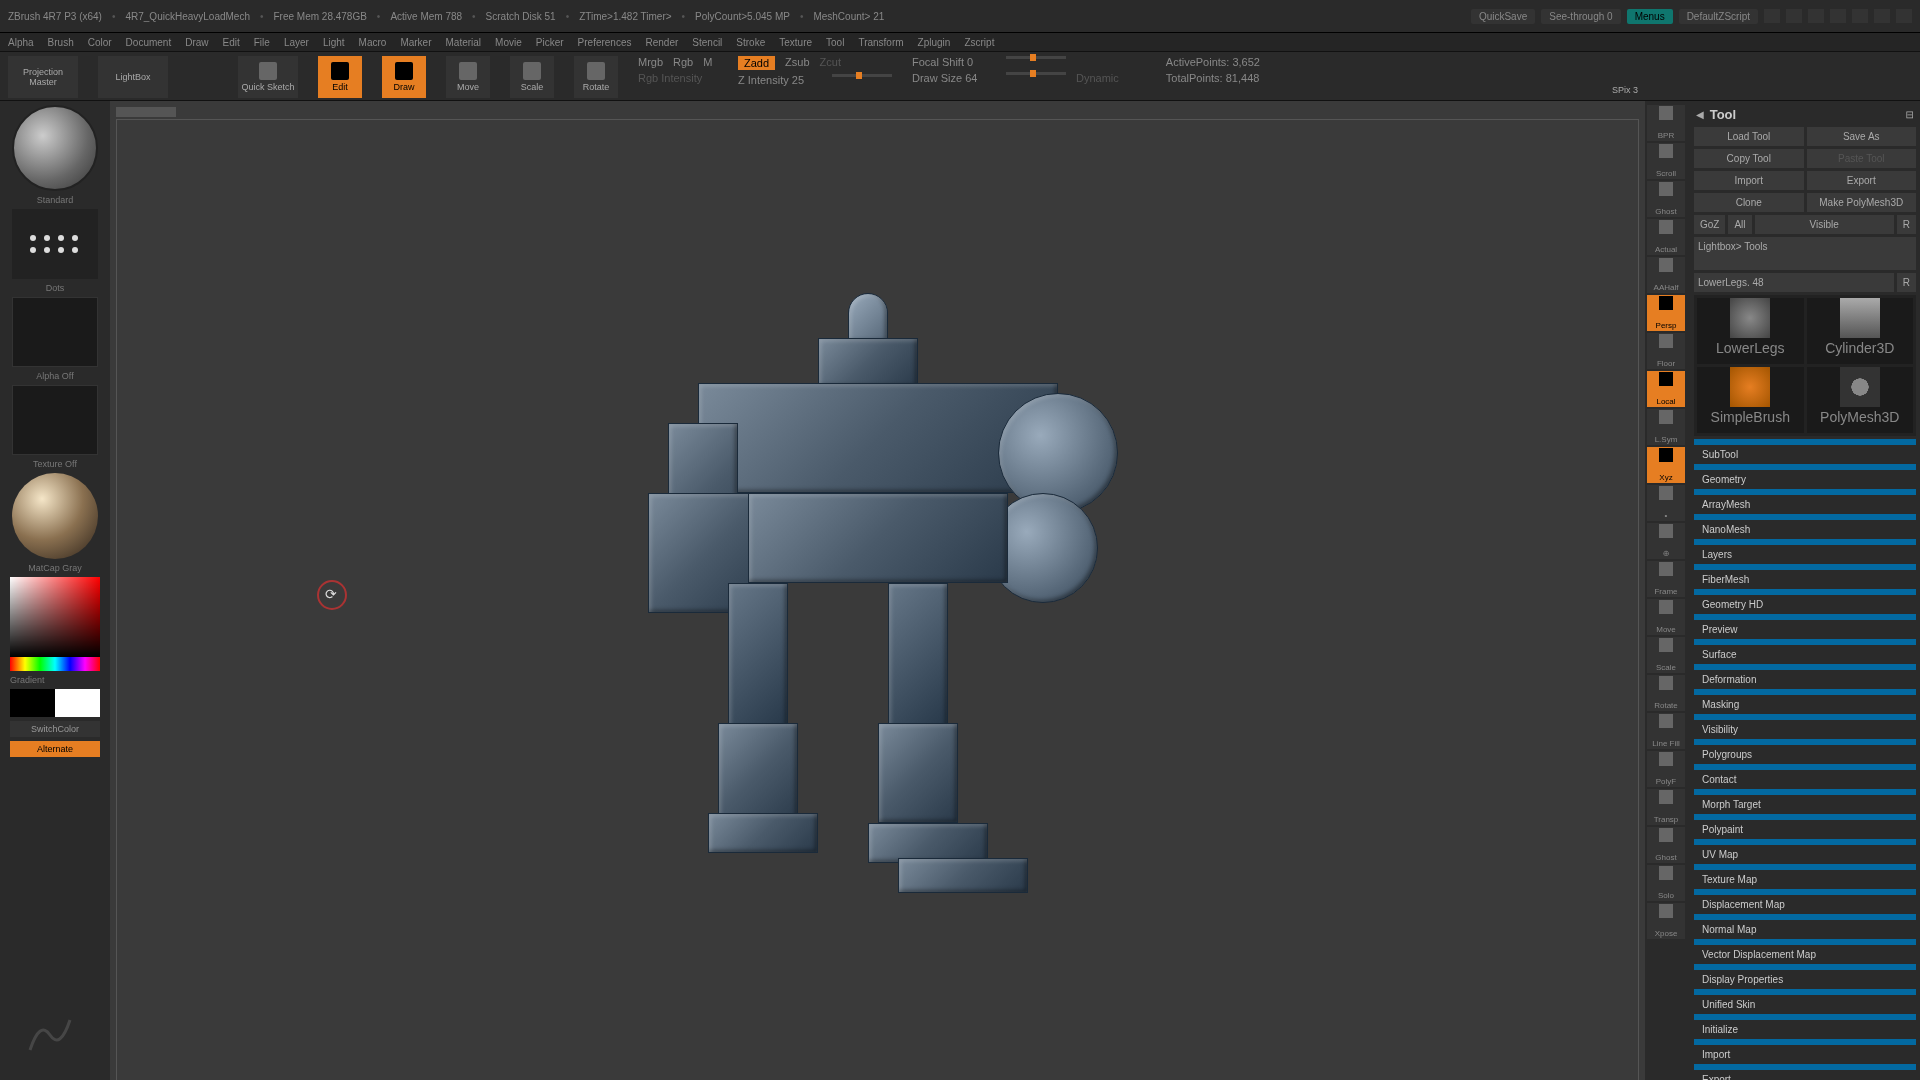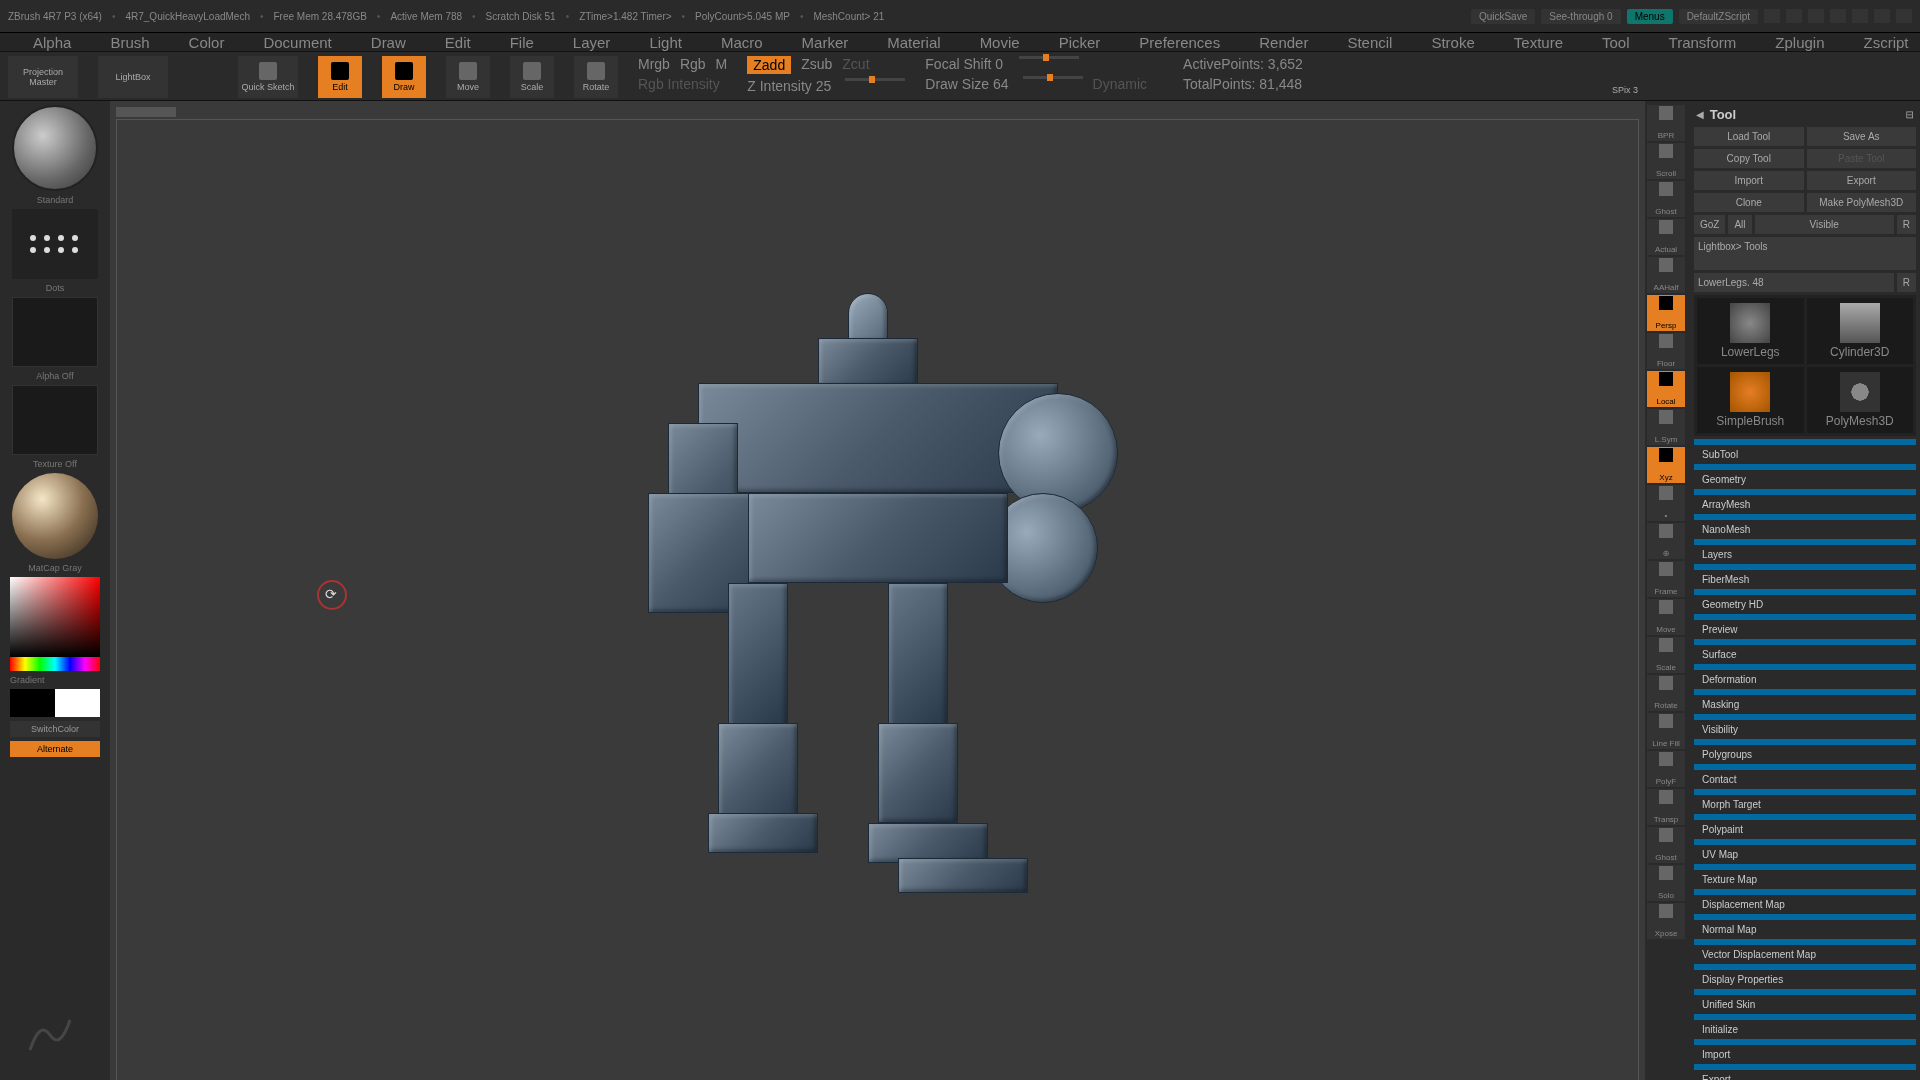--- a/index.html
+++ b/index.html
@@ -5,27 +5,27 @@
 * { margin:0; padding:0; box-sizing:border-box; font-family:Arial,sans-serif; user-select:none; }
 body { background:#1a1a1a; color:#aaa; font-size:10px; width:1920px; height:1080px; overflow:hidden; }
 .titlebar { height:33px; background:#2a2a2a; display:flex; align-items:center; padding:0 8px; gap:10px; border-bottom:1px solid #000; }
 .titlebar span { color:#888; white-space:nowrap; }
 .titlebar .sep { color:#555; }
 .titlebar-right { margin-left:auto; display:flex; gap:6px; align-items:center; }
 .tbtn { background:#333; padding:2px 8px; color:#999; border-radius:2px; cursor:pointer; }
 .tbtn.orange { background:#0f766e; color:#000; }
 .win-icon { width:16px; height:14px; background:#333; cursor:pointer; }
 .menubar { height:18px; background:#252525; display:flex; align-items:center; padding:0 8px; gap:14px; }
-.menubar span { color:#888; cursor:pointer; font-size:15px;margin-left:25px; }
+.menubar span { color:#888; cursor:pointer; font-size:10px; }
 .topshelf { height:50px; background:#2a2a2a; display:flex; align-items:flex-start; padding:4px 8px; gap:20px; border-top:1px solid #111; border-bottom:1px solid #111; }
 .shelf-btn { width:44px; height:42px; background:#333; display:flex; flex-direction:column; align-items:center; justify-content:center; cursor:pointer; font-size:9px; color:#aaa; gap:2px; }
 .shelf-btn.active { background:#e67e22; color:#000; }
 .shelf-btn .ico { width:18px; height:18px; background:#666; border-radius:2px; }
 .shelf-btn.active .ico { background:#000; }
-.shelf-txt { display:flex; flex-direction:column; font-size:14px; color:#888; gap:4px; }
+.shelf-txt { display:flex; flex-direction:column; font-size:11px; color:#888; gap:4px; }
 .shelf-txt .row { display:flex; gap:10px; }
 .shelf-txt .lbl { min-width:80px; }
 .shelf-txt .orange { color:#e67e22; }
 .shelf-txt .dim { color:#555; }
 .slider-mini { width:60px; height:3px; background:#444; position:relative; display:inline-block; margin-left:4px; }
 .slider-mini::after { content:''; position:absolute; left:40%; top:-2px; width:6px; height:7px; background:#e67e22; }
 .main { display:flex; height:calc(1080px - 88px); }
 .left-panel { width:110px; background:#2a2a2a; padding:4px; display:flex; flex-direction:column; gap:4px; align-items:center; }
 .brush-thumb { width:86px; height:86px; background:radial-gradient(circle at 35% 35%,#ccc,#666 60%,#333); border-radius:50%; border:2px solid #222; }
 .brush-label { color:#777; font-size:9px; text-align:center; }
@@ -54,21 +54,21 @@
 .ricon .ri { width:14px; height:14px; background:#666; }
 .ricon.active .ri { background:#000; }
 .tool-panel { width:230px; background:#2a2a2a; padding:4px; display:flex; flex-direction:column; gap:3px; overflow:hidden; }
 .tool-header { display:flex; align-items:center; gap:6px; padding:2px; }
 .tool-header .ttl { color:#ccc; font-size:13px; font-weight:bold; }
 .btn-row { display:flex; gap:3px; }
 .pbtn { flex:1; background:#3a3a3a; padding:4px; text-align:center; font-size:10px; color:#aaa; cursor:pointer; }
 .pbtn.dim { color:#555; }
 .pbtn.sm { flex:0 0 auto; padding:4px 6px; }
 .tool-grid { display:grid; grid-template-columns:1fr 1fr; gap:3px; background:#222; padding:3px; }
-.tool-thumb { height:66px; background:#1a1a1a; display:flex; flex-direction:column; align-items:center; justify-content:center; color:#888; font-size:12px; cursor:pointer; gap:2px; }
+.tool-thumb { height:66px; background:#1a1a1a; display:flex; flex-direction:column; align-items:center; justify-content:flex-start; color:#888; font-size:14px; cursor:pointer; gap:2px; }
 .tool-thumb .tico { width:40px; height:40px; background:radial-gradient(circle,#888,#444); }
 .tool-thumb.orange .tico { background:radial-gradient(circle,#e67e22,#a35500); }
 .accordion { background:#2a2a2a; padding:4px 8px; color:#ccc; font-size:10px; cursor:pointer; border-top:6px solid #0369a1; }
 .proj-btn { width:70px; height:42px; background:#333; display:flex; flex-direction:column; align-items:center; justify-content:center; font-size:9px; color:#aaa; text-align:center; }
 </style>
 </head>
 <body>
 
 <div class="titlebar">
   <span>ZBrush 4R7 P3 (x64)</span>
@@ -186,21 +186,21 @@
     <div class="row">
         <span class="lbl">Focal Shift 0</span>
         <span class="slider-mini"></span>
       </div>
     <div class="row">
         <span class="lbl">Draw Size 64</span>
         <span class="slider-mini"></span>
         <span class="dim">Dynamic</span>
       </div>
   </div>
-  <div class="shelf-txt" style="margin-left:16px">
+  <div class="shelf-txt" style="margin-left:27px">
     <div class="row">
         <span>ActivePoints: 3,652</span>
       </div>
     <div class="row">
         <span>TotalPoints: 81,448</span>
       </div>
   </div>
 </div>
 
 <div class="main">

